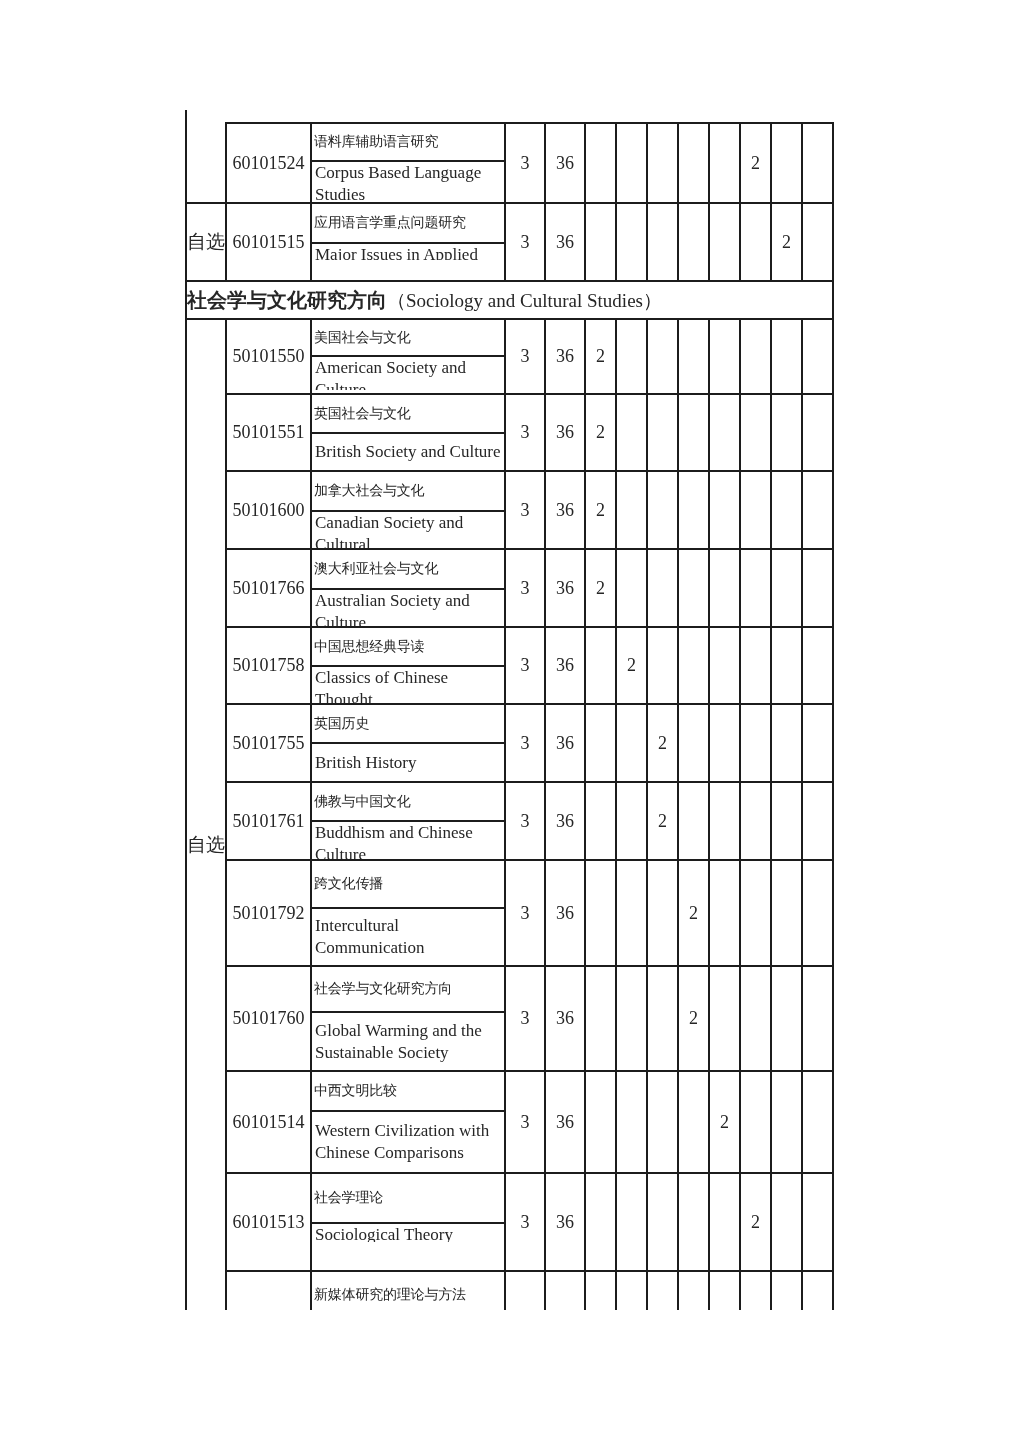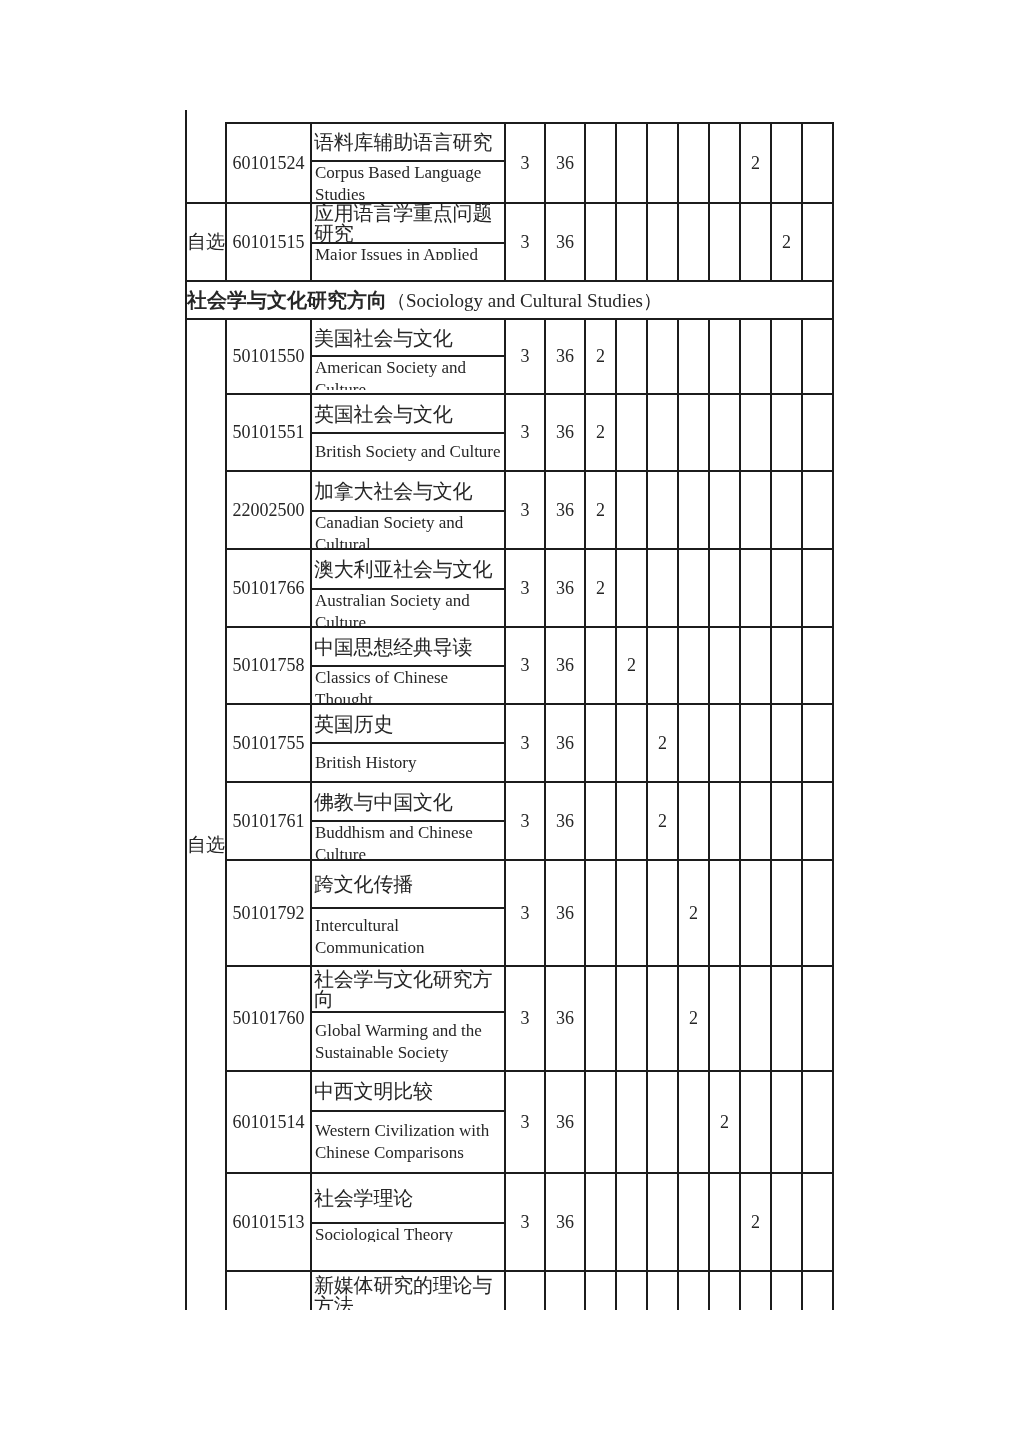--- a/index.html
+++ b/index.html
@@ -9,21 +9,21 @@
   .stub{position:absolute;left:0;top:0;width:2px;height:14px;background:#1c1c1c;}
   table.grid{position:absolute;left:0;top:12px;border-collapse:collapse;table-layout:fixed;width:647px;}
   .grid td{border:2px solid #1c1c1c;padding:0;vertical-align:middle;background:#fff;}
   td.cat{font-size:19px;text-align:right;}
   td.cat.open{border-top:none;}
   td.code{font-size:18px;text-align:center;}
   td.num{font-size:18px;text-align:center;}
   td.name{vertical-align:top;}
   .nm{display:flex;flex-direction:column;overflow:hidden;}
   .zh{flex:none;display:flex;align-items:center;border-bottom:2px solid #1c1c1c;
-      font-size:20px;line-height:20px;padding-left:2px;letter-spacing:-0.2px;}
+      font-size:14px;line-height:20px;padding-left:2px;letter-spacing:-0.2px;}
   .en{flex:1;display:flex;align-items:center;font-size:17px;line-height:22px;
       padding-left:3px;padding-right:2px;}
   td.sechdr{text-align:left;}
   .sec-zh{font-weight:bold;font-size:20px;}
   .sec-en{font-size:19px;}
 </style>
 </head>
 <body>
 
 <div class="page">
@@ -130,21 +130,21 @@
         <td class="num"></td>
         <td class="num"></td>
         <td class="num"></td>
         <td class="num"></td>
         <td class="num"></td>
         <td class="num"></td>
         <td class="num"></td>
       </tr>
 
       <tr style="height:78px">
-        <td class="code">22002500</td>
+        <td class="code">50101600</td>
         <td class="name">
           <div class="nm" style="height:76px">
             <div class="zh" style="height:38px">加拿大社会与文化</div>
             <div class="en">Canadian Society and Cultural</div>
           </div>
         </td>
         <td class="num">3</td>
         <td class="num">36</td>
         <td class="num">2</td>
         <td class="num"></td>

